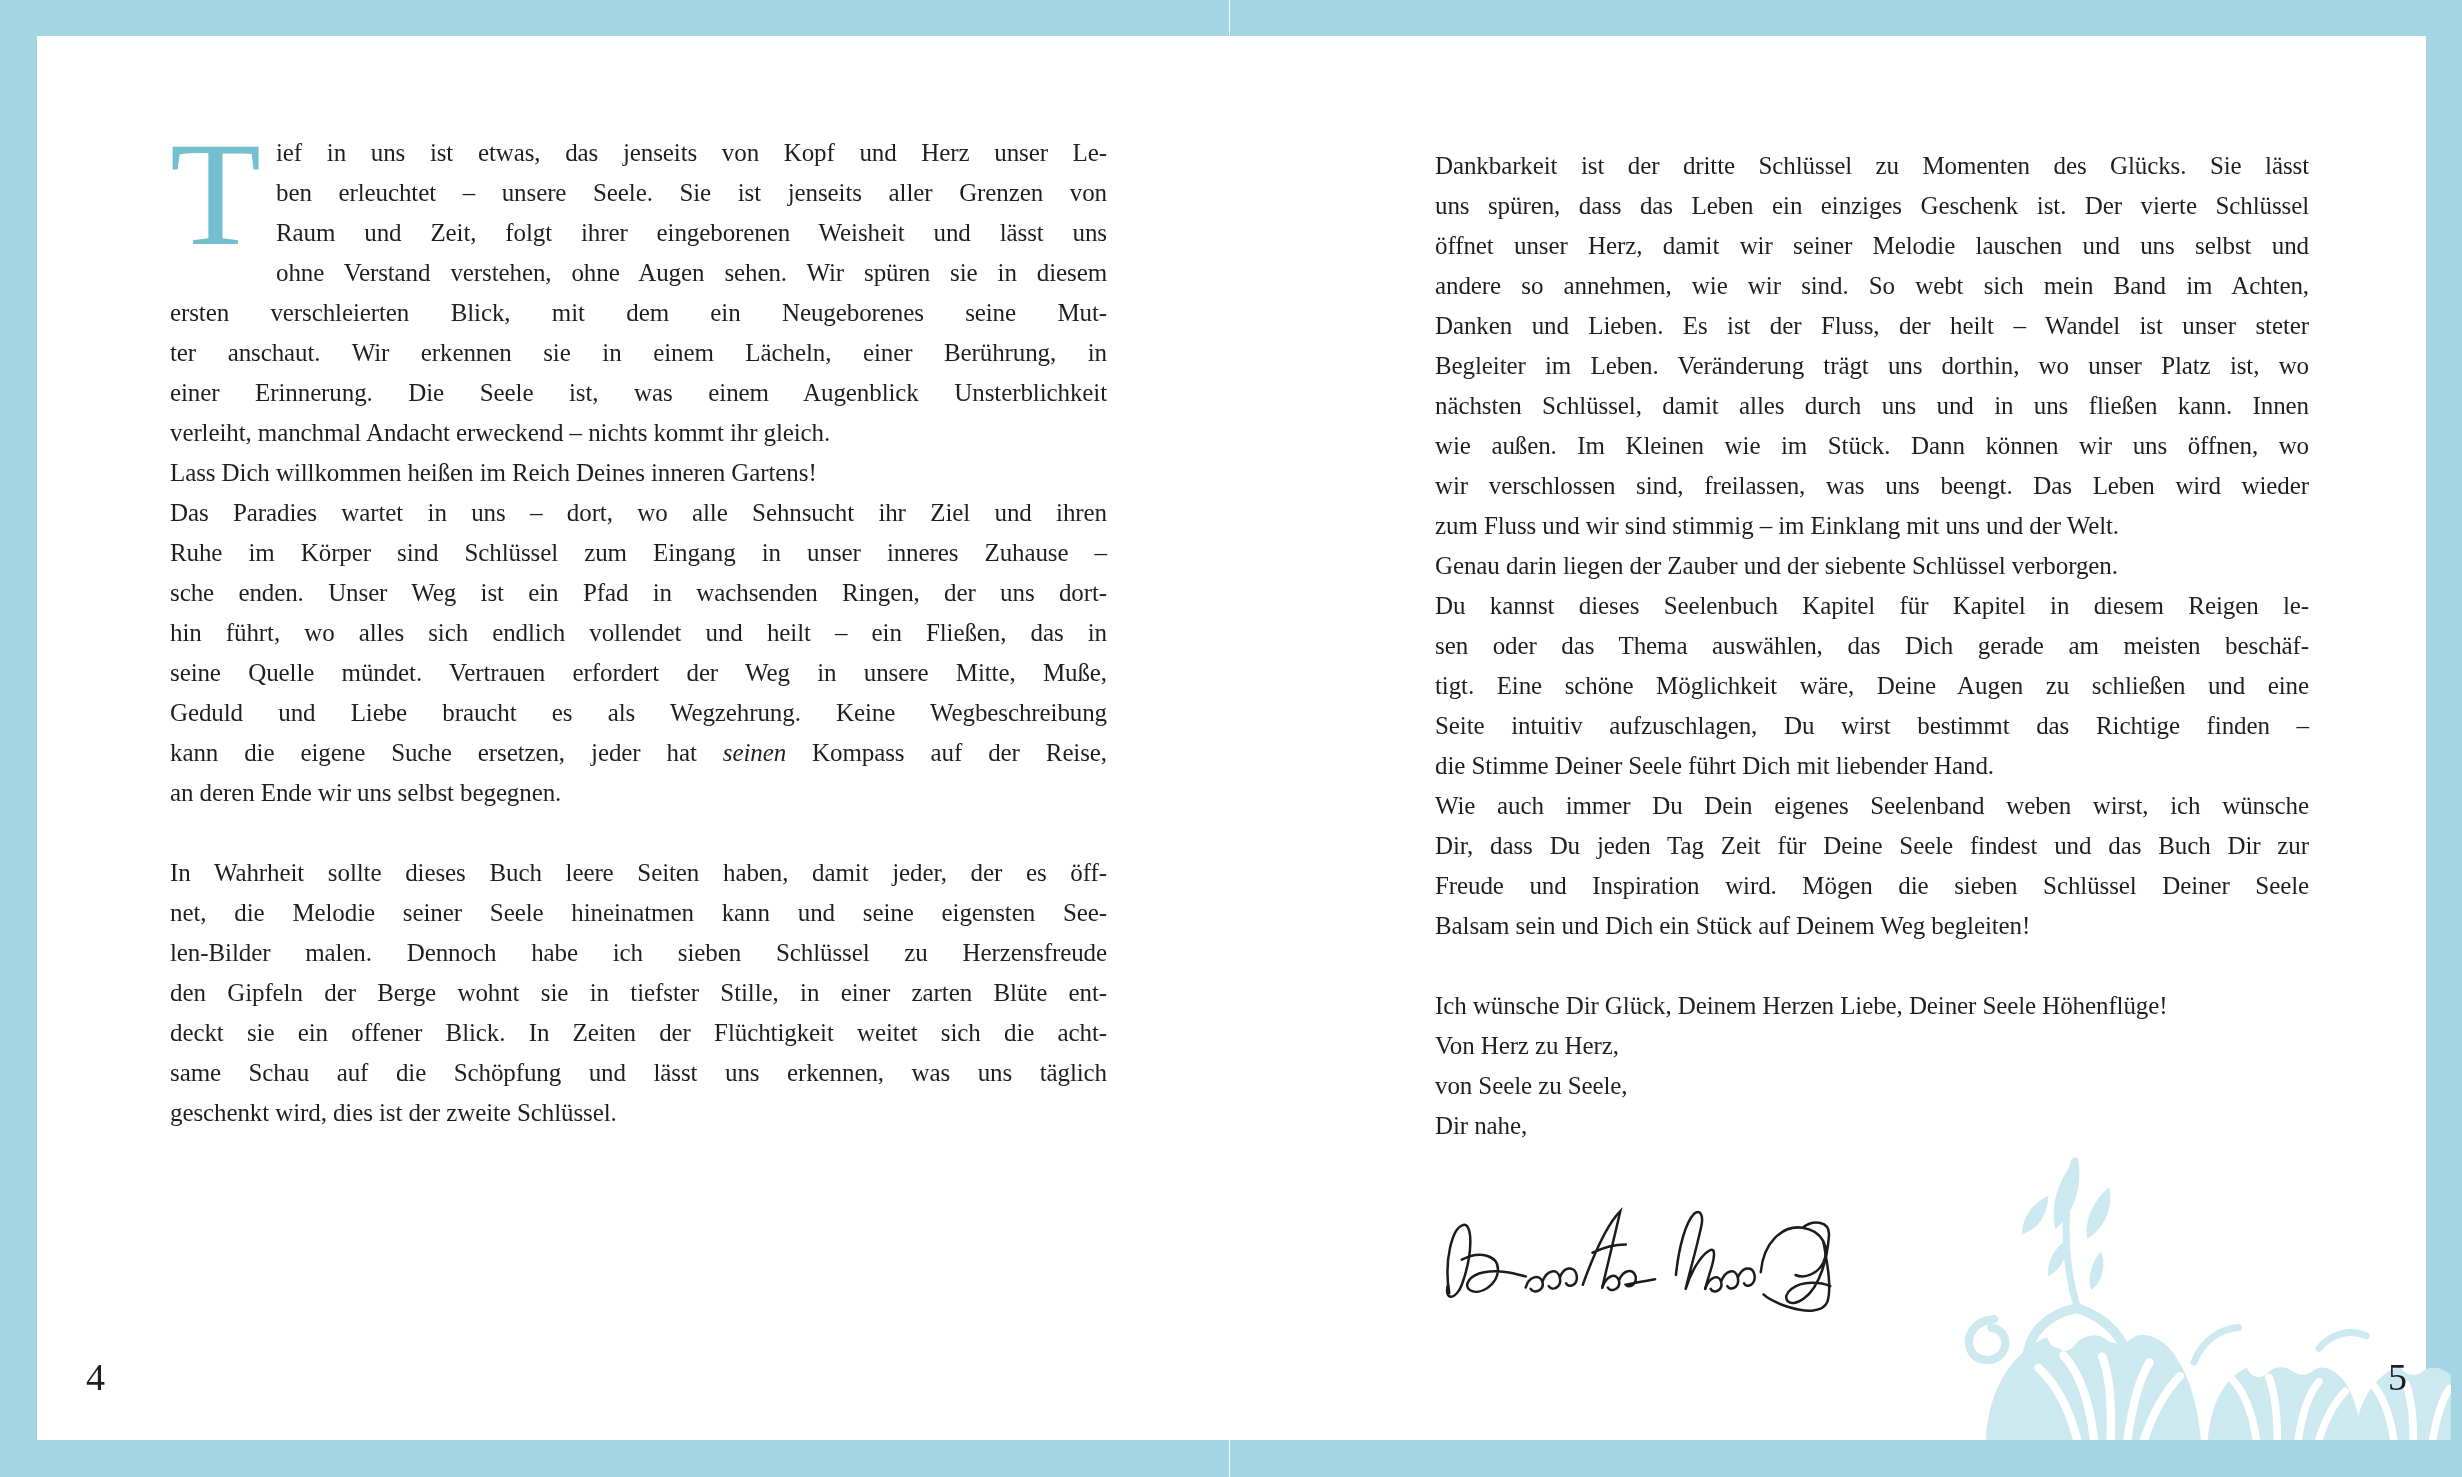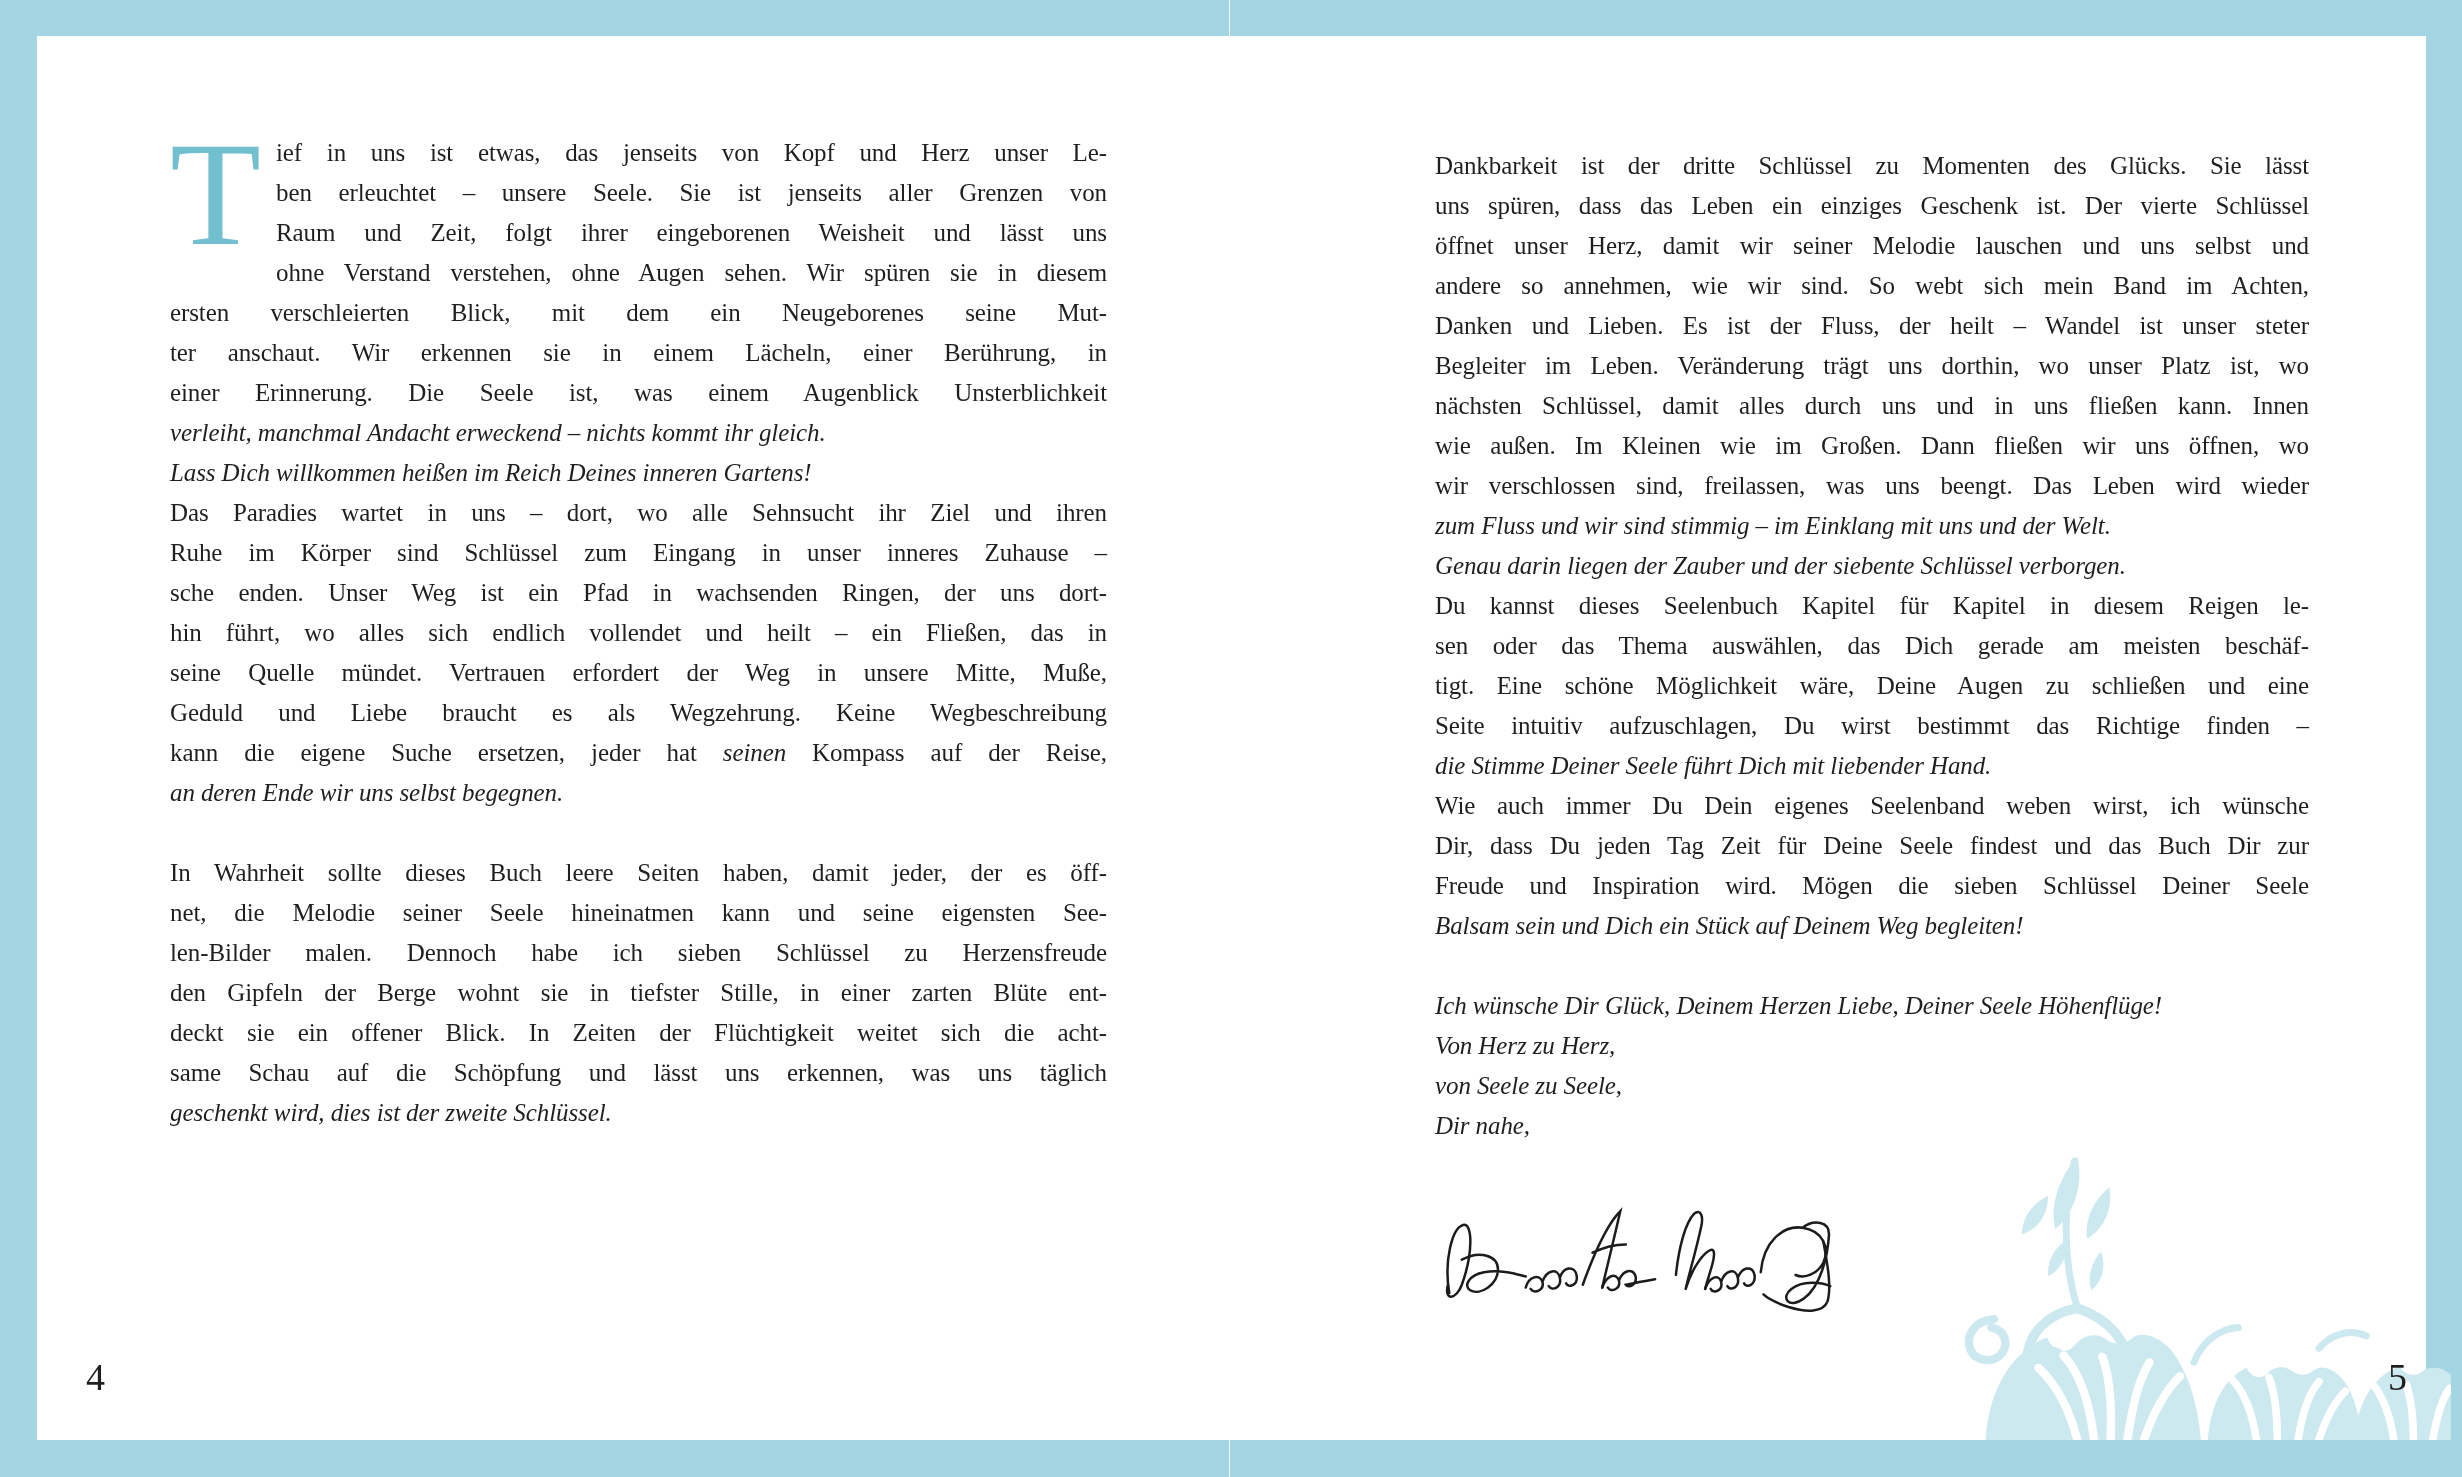--- a/index.html
+++ b/index.html
@@ -29,21 +29,21 @@
     font-size:25px;line-height:40px;
     letter-spacing:-0.1px;
   }
   .textcol-left{left:133px;top:97px;width:937px;}
   .textcol-right{left:178px;top:110px;width:874px;}
   .line{
     height:40px;line-height:40px;
     text-align:justify;text-align-last:justify;
     white-space:normal;overflow:visible;
   }
-  .line.end{text-align-last:left;font-style:italic;}
+  .line.end{text-align-last:left;}
   .line.spacer{height:40px;}
   .line em{font-style:italic;margin-top:42px;}
   .dropcap{
     float:left;width:81px;height:121px;margin-right:25px;
     position:relative;
   }
   .dropcap span{
     display:block;
     font-size:149px;line-height:121px;
     color:#72c0cf;
@@ -153,21 +153,21 @@
       </svg>
 
       <div class="textcol textcol-right" id="right-col">
           <div class="line">Dankbarkeit ist der dritte Schlüssel zu Momenten des Glücks. Sie lässt</div>
           <div class="line">uns spüren, dass das Leben ein einziges Geschenk ist. Der vierte Schlüssel</div>
           <div class="line">öffnet unser Herz, damit wir seiner Melodie lauschen und uns selbst und</div>
           <div class="line">andere so annehmen, wie wir sind. So webt sich mein Band im Achten,</div>
           <div class="line">Danken und Lieben. Es ist der Fluss, der heilt – Wandel ist unser steter</div>
           <div class="line">Begleiter im Leben. Veränderung trägt uns dorthin, wo unser Platz ist, wo</div>
           <div class="line">nächsten Schlüssel, damit alles durch uns und in uns fließen kann. Innen</div>
-          <div class="line">wie außen. Im Kleinen wie im Großen. Dann fließen wir uns öffnen, wo</div>
+          <div class="line">wie außen. Im Kleinen wie im Stück. Dann können wir uns öffnen, wo</div>
           <div class="line">wir verschlossen sind, freilassen, was uns beengt. Das Leben wird wieder</div>
           <div class="line end">zum Fluss und wir sind stimmig – im Einklang mit uns und der Welt.</div>
           <div class="line end">Genau darin liegen der Zauber und der siebente Schlüssel verborgen.</div>
           <div class="line">Du kannst dieses Seelenbuch Kapitel für Kapitel in diesem Reigen le-</div>
           <div class="line">sen oder das Thema auswählen, das Dich gerade am meisten beschäf-</div>
           <div class="line">tigt. Eine schöne Möglichkeit wäre, Deine Augen zu schließen und eine</div>
           <div class="line">Seite intuitiv aufzuschlagen, Du wirst bestimmt das Richtige finden –</div>
           <div class="line end">die Stimme Deiner Seele führt Dich mit liebender Hand.</div>
           <div class="line">Wie auch immer Du Dein eigenes Seelenband weben wirst, ich wünsche</div>
           <div class="line">Dir, dass Du jeden Tag Zeit für Deine Seele findest und das Buch Dir zur</div>

